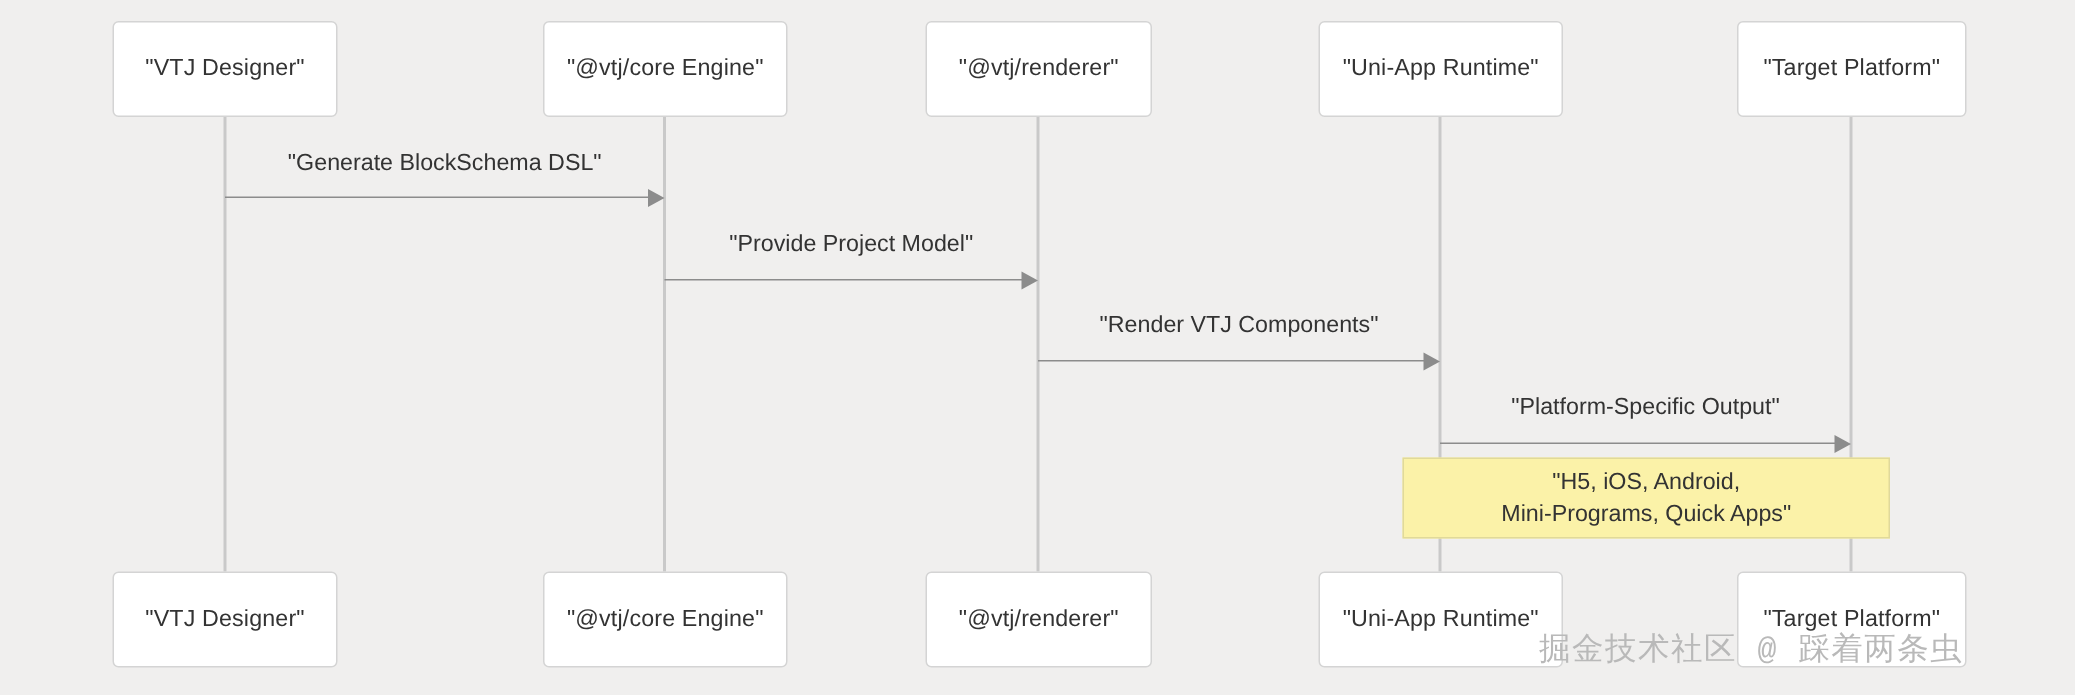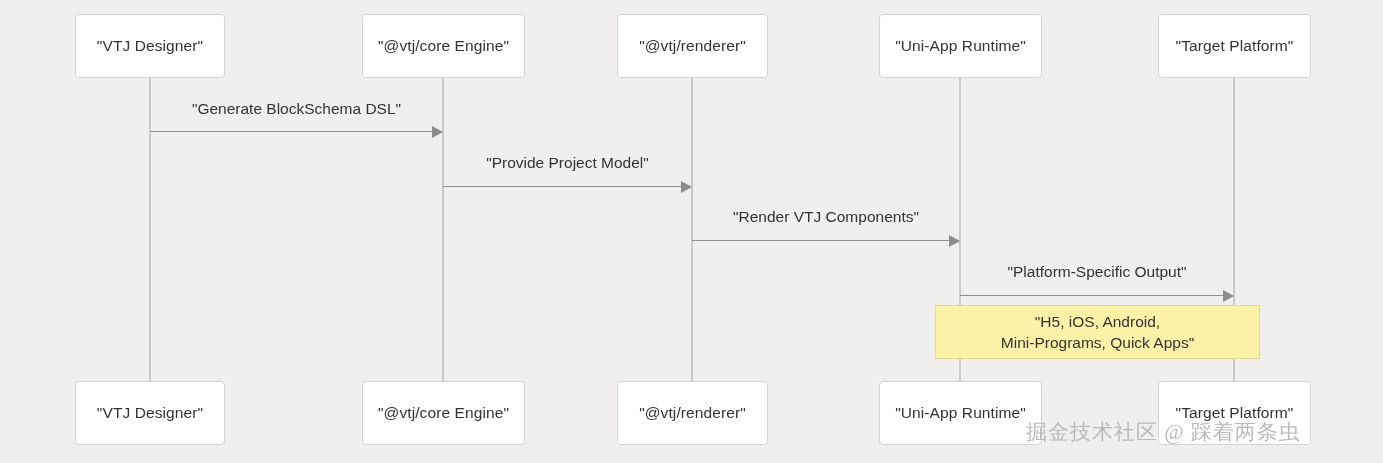--- a/index.html
+++ b/index.html
@@ -70,21 +70,21 @@
     font-size: 15.5px;
     line-height: 21px;
     text-align: center;
   }
   .watermark {
     position: absolute;
     color: #b9b9b9;
     font-size: 21px;
     white-space: nowrap;
     letter-spacing: 1px;
-    font-family: Liberation Serif, serif;
+    font-family: Liberation Mono, monospace;
   }
 </style>
 </head>
 <body>
 
 <div id="diagram">
     <div class="lifeline" style="left: 149px; top: 78px; height: 303px;"></div>
     <div class="lifeline" style="left: 442px; top: 78px; height: 303px;"></div>
     <div class="lifeline" style="left: 691px; top: 78px; height: 303px;"></div>
     <div class="lifeline" style="left: 959px; top: 78px; height: 303px;"></div>

